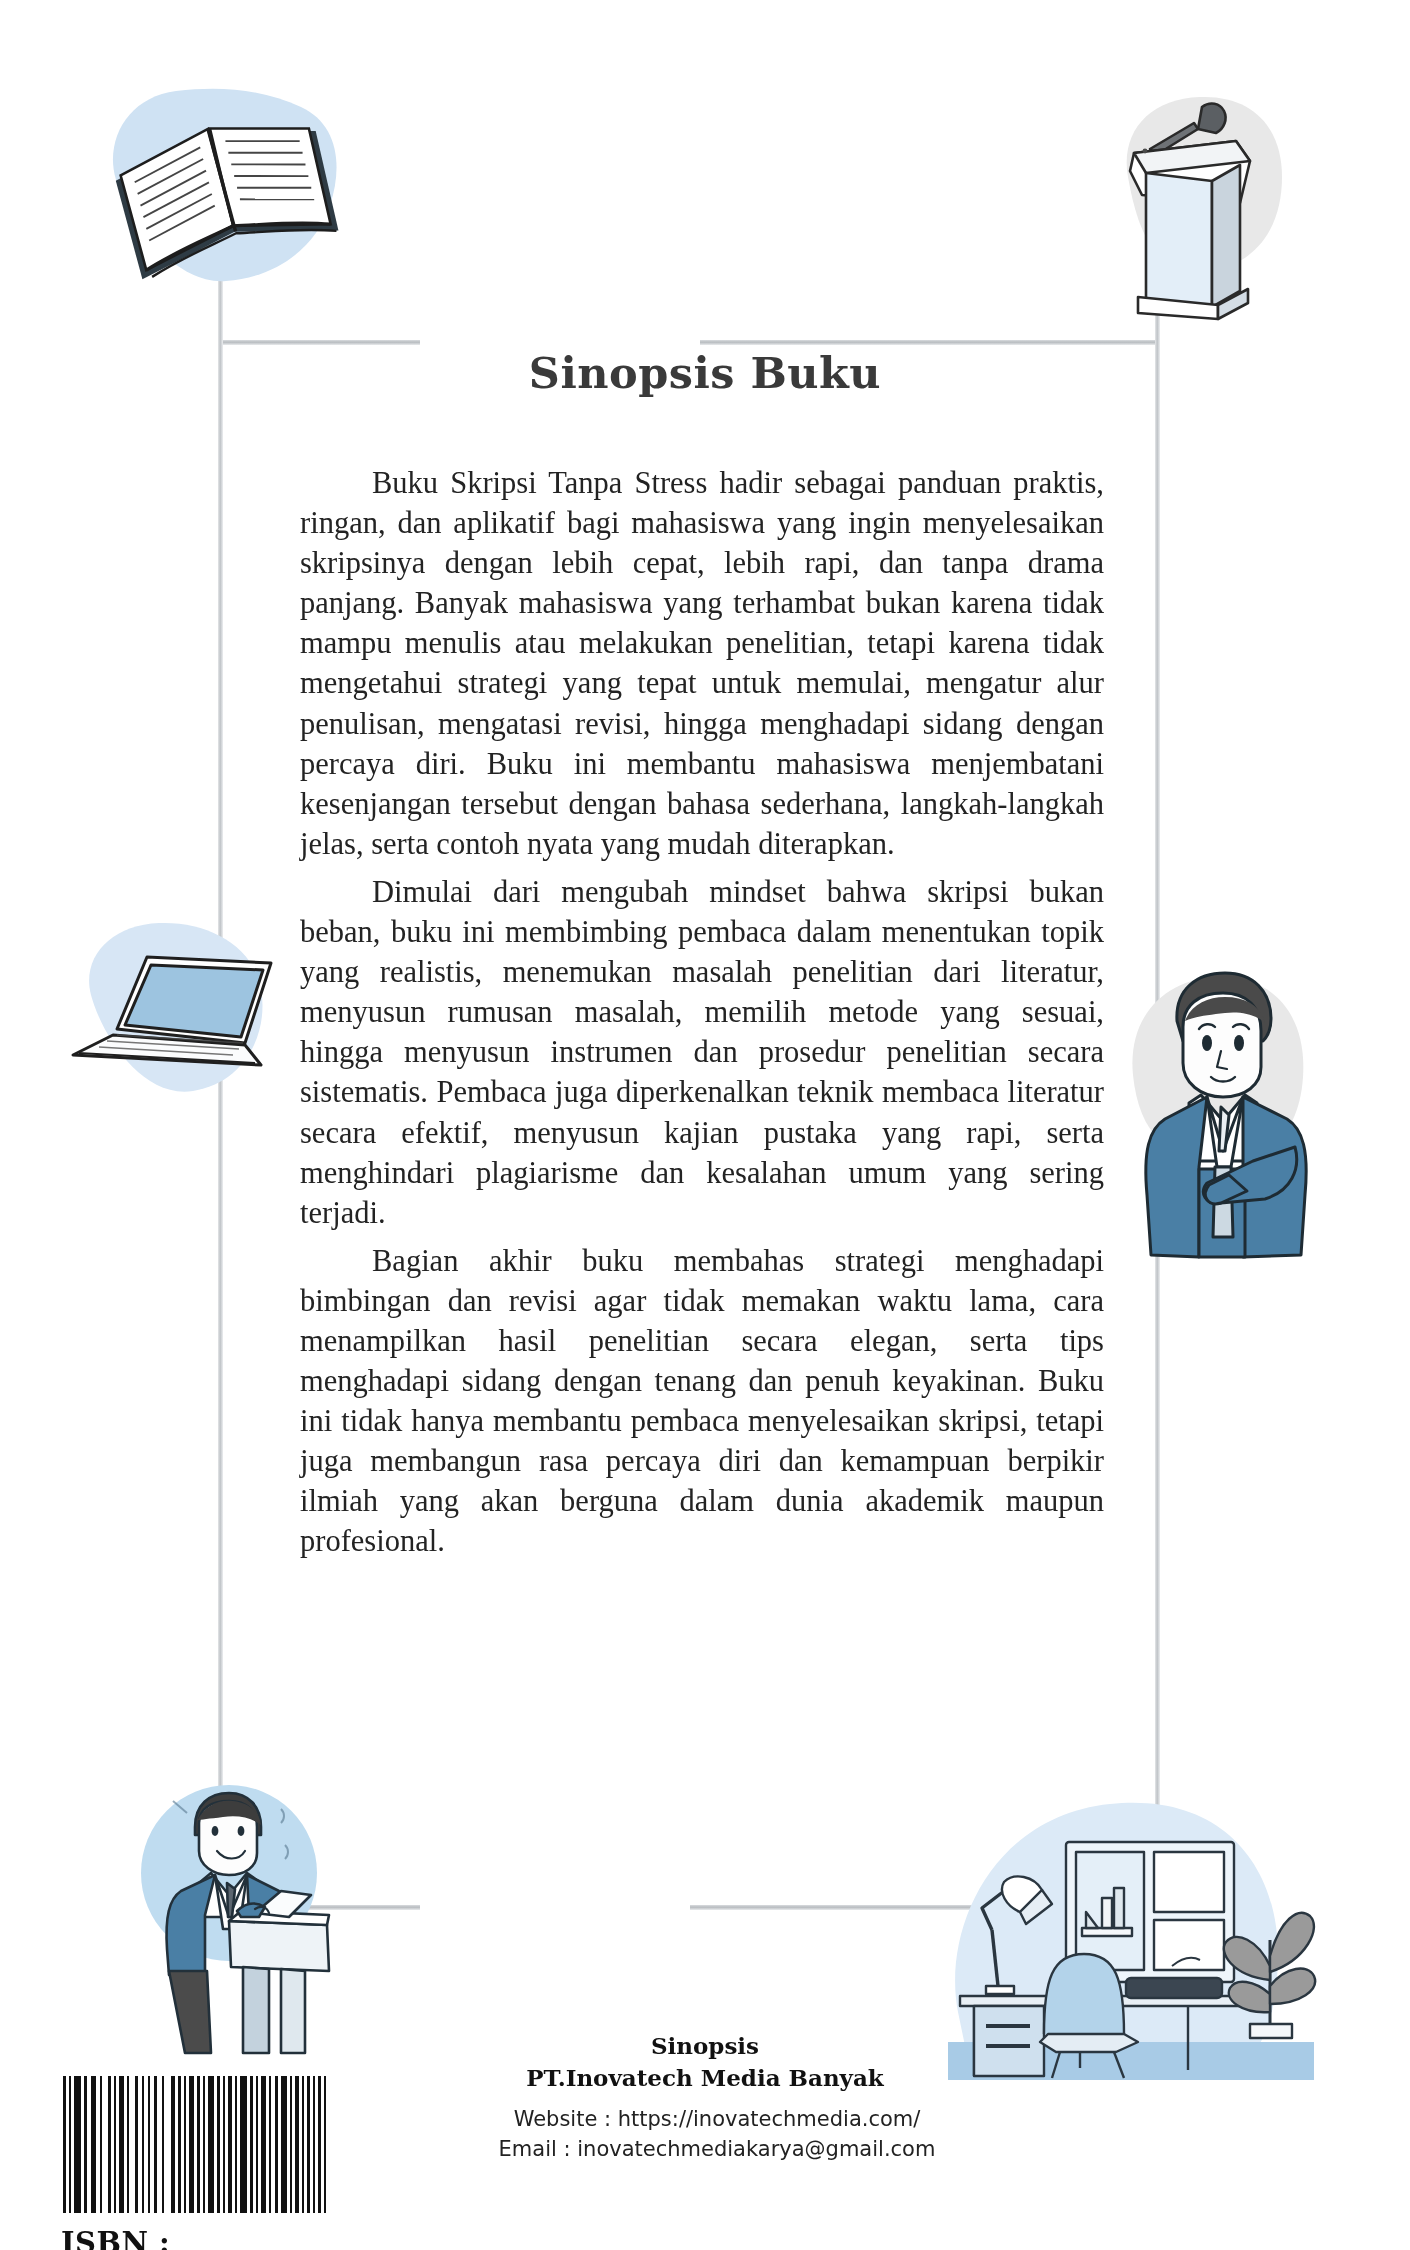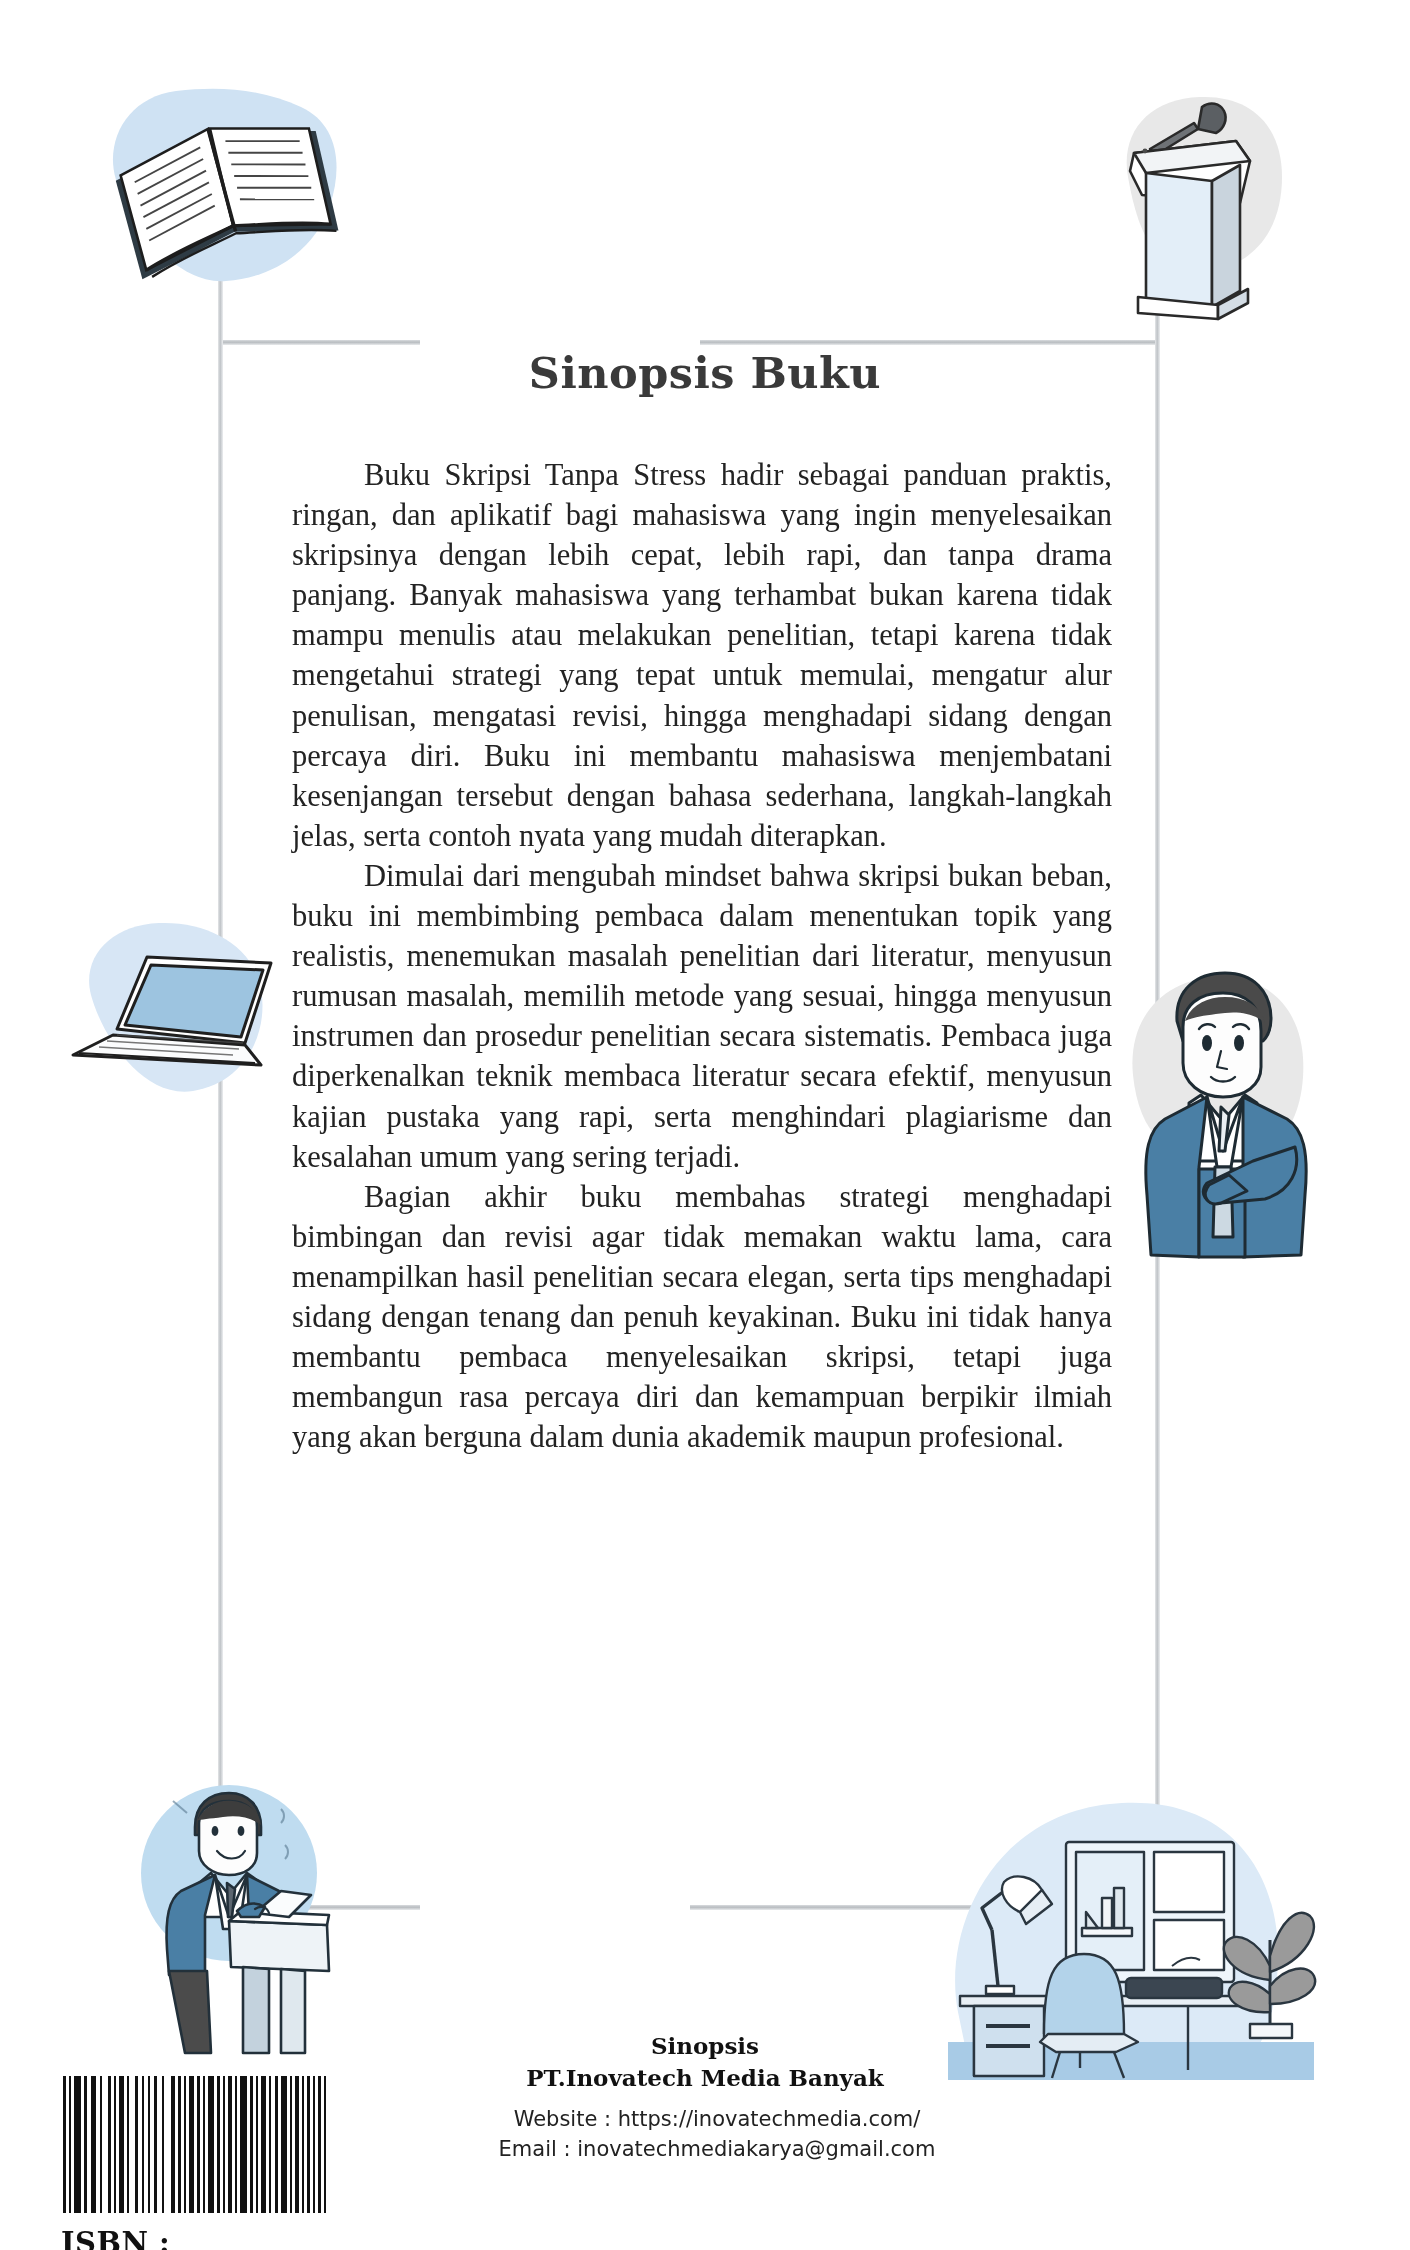--- a/index.html
+++ b/index.html
@@ -33,21 +33,21 @@
     letter-spacing:0.5px;
   }
 
   
   .synopsis {
     position:absolute; left:292px; top:455px; width:820px;
     font-size:30.5px; line-height:1.315;
     color:#232323; text-align:justify; text-justify:inter-word;
     font-family:"Liberation Serif", serif;
   }
-  .synopsis p { text-indent:72px; margin:0; }
+  .synopsis p { text-indent:72px; margin:8px; }
 
   
   .publisher {
     position:absolute; left:0; top:2030px; width:1410px; text-align:center;
     z-index:6;
   }
   .pub-line {
     font-family:"DejaVu Serif", serif;
     font-weight:bold; font-size:23px; color:#111; line-height:1.38;
   }

